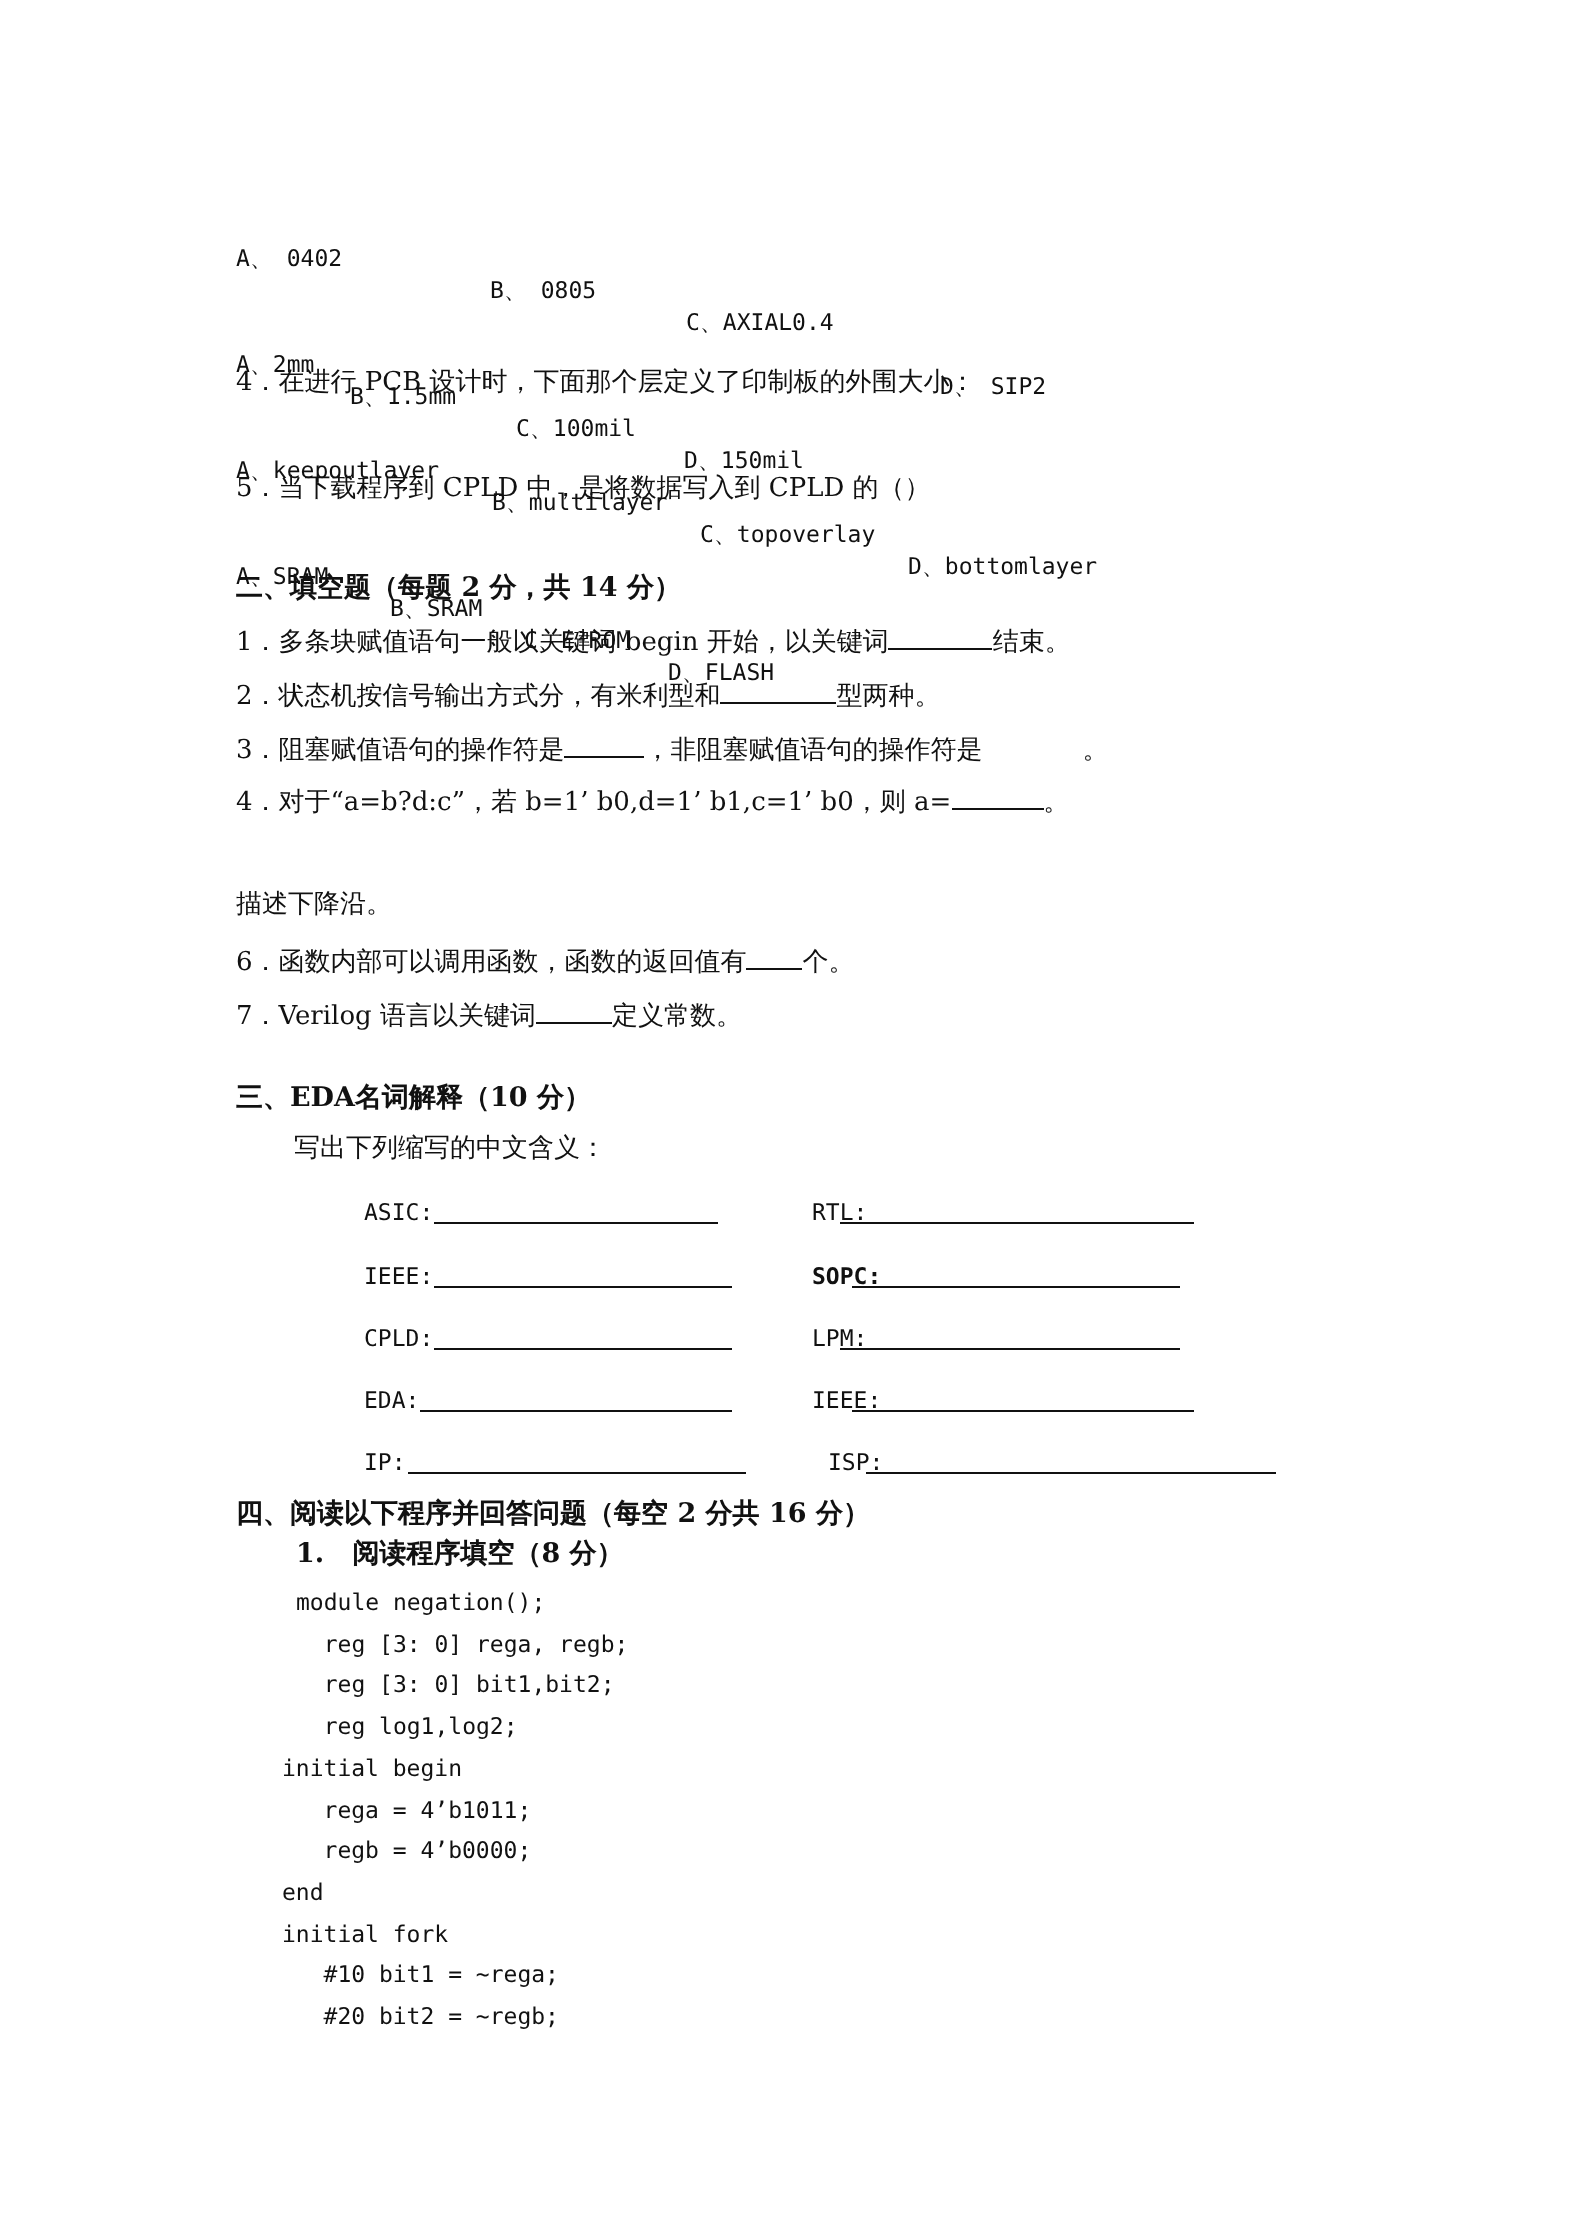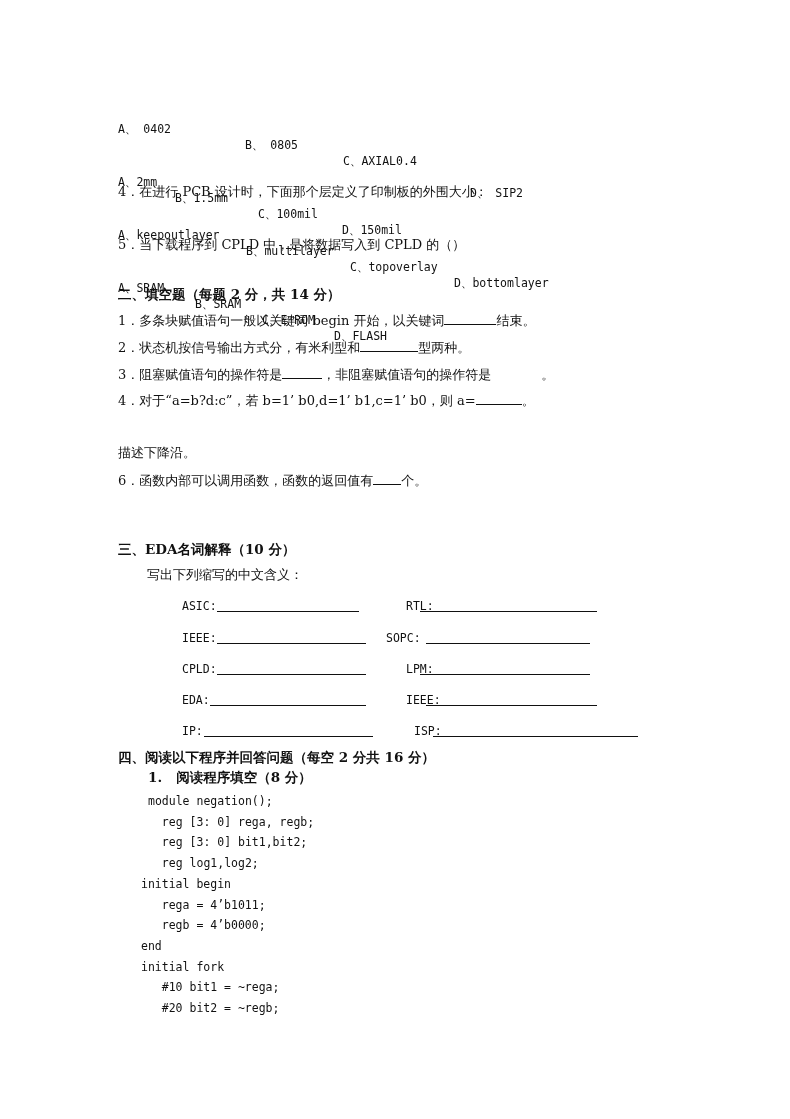--- a/index.html
+++ b/index.html
@@ -58,32 +58,33 @@
   <div class="line q" style="top:339px;"><span>2．状态机按信号输出方式分，有米利型和</span><span class="blank" style="width:58px;"></span><span>型两种。</span></div>
 
   <div class="line q" style="top:366px;"><span>3．阻塞赋值语句的操作符是</span><span class="blank" style="width:40px;"></span><span>，非阻塞赋值语句的操作符是</span><span class="gap" style="width:50px;"></span><span>。</span></div>
 
   <div class="line q" style="top:392px;"><span>4．对于“a=b?d:c”，若 b=1’ b0,d=1’ b1,c=1’ b0，则 a=</span><span class="blank" style="width:46px;"></span><span>。</span></div>
 
   <div class="line q" style="top:445px;">描述下降沿。</div>
 
   <div class="line q" style="top:472px;"><span>6．函数内部可以调用函数，函数的返回值有</span><span class="blank" style="width:28px;"></span><span>个。</span></div>
 
+  <div class="line q" style="top:499px;"><span>7．Verilog 语言以关键词</span><span class="blank" style="width:38px;"></span><span>定义常数。</span></div>
 
   <div class="line h" style="top:541px;">三、EDA名词解释（10 分）</div>
   <div class="line q" style="top:567px; left:147px;">写出下列缩写的中文含义：</div>
 
   <span class="term" style="left:182px; top:598px;">ASIC:</span>
   <div class="tline" style="left:217px; top:611px; width:142px;"></div>
   <span class="term" style="left:406px; top:598px;">RTL:</span>
   <div class="tline" style="left:420px; top:611px; width:177px;"></div>
 
   <span class="term" style="left:182px; top:630px;">IEEE:</span>
   <div class="tline" style="left:217px; top:643px; width:149px;"></div>
-  <span class="term" style="left:386px; top:630px;">SOPC:</span>
+  <span class="term" style="left:406px; top:630px;font-weight:bold;">SOPC:</span>
   <div class="tline" style="left:426px; top:643px; width:164px;"></div>
 
   <span class="term" style="left:182px; top:661px;">CPLD:</span>
   <div class="tline" style="left:217px; top:674px; width:149px;"></div>
   <span class="term" style="left:406px; top:661px;">LPM:</span>
   <div class="tline" style="left:420px; top:674px; width:170px;"></div>
 
   <span class="term" style="left:182px; top:692px;">EDA:</span>
   <div class="tline" style="left:210px; top:705px; width:156px;"></div>
   <span class="term" style="left:406px; top:692px;">IEEE:</span>

